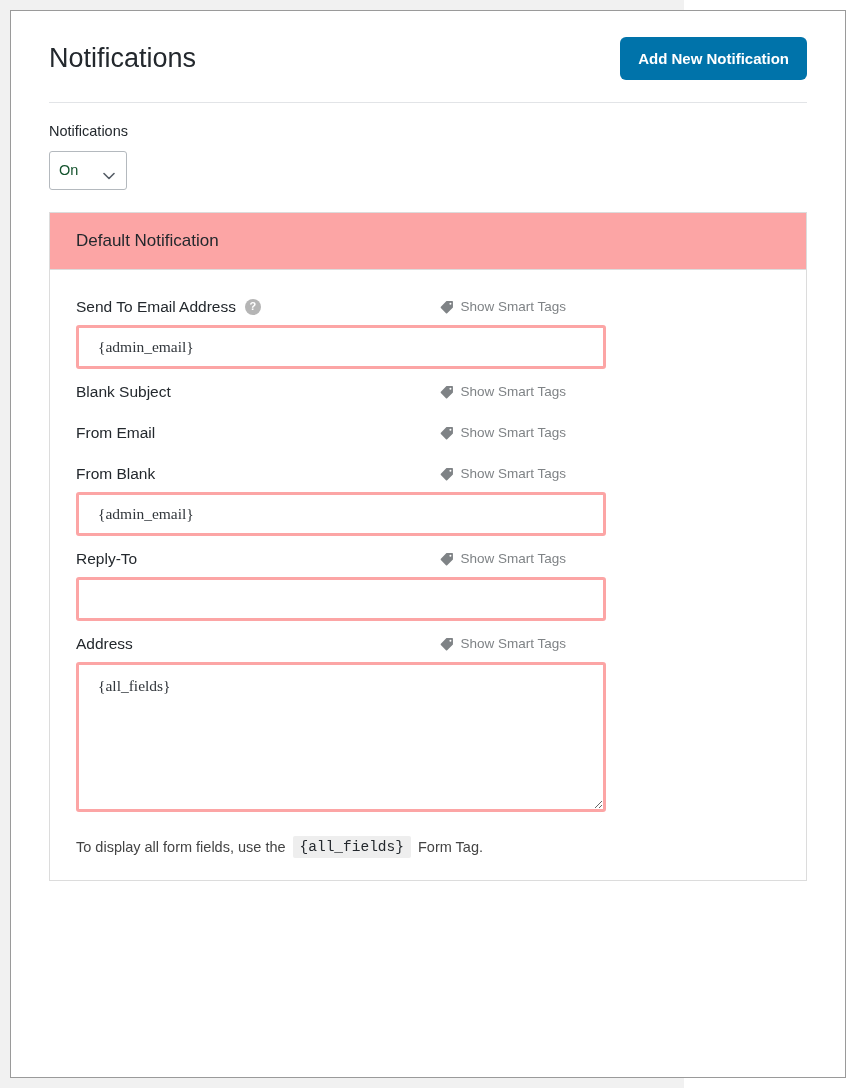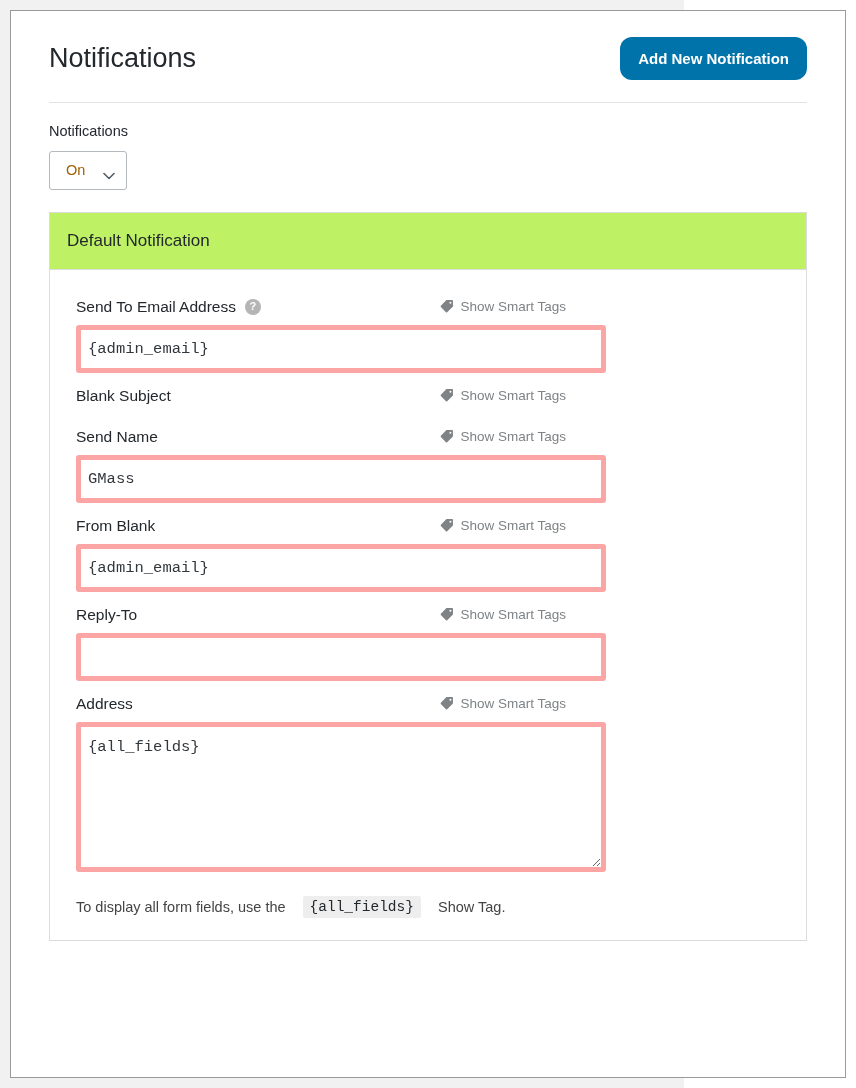--- a/index.html
+++ b/index.html
@@ -43,21 +43,21 @@
     font-size: 27px;
     font-weight: 400;
     color: #23282d;
     line-height: 1.2;
     margin: 0;
   }
   .btn-primary {
     background: #0073aa;
     color: #ffffff;
     border: none;
-    border-radius: 12px;
+    border-radius: 6px;
     font-family: "Liberation Sans", sans-serif;
     font-size: 15px;
     font-weight: bold;
     padding: 14px 18px;
     cursor: pointer;
     line-height: 1;
   }
   
   .field-block {
     padding-top: 20px;
@@ -73,22 +73,22 @@
     display: inline-block;
   }
   select.toggle-select {
     -webkit-appearance: none;
     appearance: none;
     background: #ffffff;
     border: 1px solid #b4b9be;
     border-radius: 3px;
     font-family: "Liberation Sans", sans-serif;
     font-size: 14.5px;
-    color: #a16207;
-    padding: 9px 36px 9px 16px;
+    color: #14532d;
+    padding: 9px 36px 9px 9px;
     line-height: 1.3;
     cursor: pointer;
     min-width: 78px;
   }
   .select-caret {
     position: absolute;
     right: 12px;
     top: 50%;
     transform: translateY(-50%);
     pointer-events: none;
@@ -97,23 +97,23 @@
     display: block;
   }
   
   .notif-card {
     margin-top: 22px;
     margin-bottom: 26px;
     border: 1px solid #dcdcdc;
     background: #ffffff;
   }
   .notif-card-head {
-    background: #bef264;
+    background: #fca5a5;
     border-bottom: 1px solid #dcdcdc;
-    padding: 18px 17px;
+    padding: 18px 26px;
   }
   .notif-card-title {
     font-size: 17px;
     color: #23282d;
     margin: 0;
     font-weight: 400;
   }
   .notif-card-body {
     padding: 14px 26px 22px 26px;
   }
@@ -144,53 +144,53 @@
     border-radius: 50%;
     background: #b5b5b5;
     color: #ffffff;
     font-size: 11px;
     font-weight: bold;
     line-height: 1;
     font-family: "Liberation Sans", sans-serif;
   }
   .smart-tags {
     display: flex;
-    align-items: flex-start;
+    align-items: flex-end;
     gap: 6px;
     color: #7f8386;
     font-size: 13.5px;
     cursor: pointer;
     white-space: nowrap;
   }
   .smart-tags svg { display: block; }
   input.text-input,
   textarea.text-area {
     box-sizing: border-box;
     width: 530px;
-    border: 5px solid #fca5a5;
+    border: 3px solid #fca5a5;
     border-radius: 3px;
     background: #ffffff;
-    font-family: Liberation Mono, monospace;
+    font-family: Liberation Serif, serif;
     font-size: 15.5px;
     color: #32373c;
-    padding: 10px 7px;
+    padding: 10px 19px;
     outline: none;
   }
   textarea.text-area {
     height: 150px;
     resize: vertical;
     line-height: 1.4;
   }
   .hint {
     margin-top: 20px;
     font-size: 14.5px;
     color: #444;
     display: flex;
     align-items: center;
-    gap: 17px;
+    gap: 7px;
     flex-wrap: wrap;
   }
   .code-chip {
     font-family: "Liberation Mono", monospace;
     font-size: 14.5px;
     background: #eeeeee;
     padding: 3px 7px;
     border-radius: 2px;
     color: #23282d;
   }
@@ -254,31 +254,30 @@
                 <circle cx="11.9" cy="4.2" r="1.15" fill="#ffffff"></circle>
               </svg>
               <span>Show Smart Tags</span>
             </span>
           </div>
         </div>
 
         <div class="row">
           <div class="row-head">
             <span class="row-label">
-              <span>Send Name</span>
-            </span>
-            <span class="smart-tags">
-              <svg viewBox="0 0 16 16" width="14" height="14" aria-hidden="true">
-                <path d="M7.4 1.2 H14 a0.8 0.8 0 0 1 0.8 0.8 v6.6 L8.2 15 a1 1 0 0 1-1.4 0 L1 9.2 a1 1 0 0 1 0-1.4 Z" fill="#7f8386"></path>
-                <circle cx="11.9" cy="4.2" r="1.15" fill="#ffffff"></circle>
-              </svg>
-              <span>Show Smart Tags</span>
-            </span>
-          </div>
-          <input class="text-input" type="text" value="GMass" style="">
+              <span>From Email</span>
+            </span>
+            <span class="smart-tags">
+              <svg viewBox="0 0 16 16" width="14" height="14" aria-hidden="true">
+                <path d="M7.4 1.2 H14 a0.8 0.8 0 0 1 0.8 0.8 v6.6 L8.2 15 a1 1 0 0 1-1.4 0 L1 9.2 a1 1 0 0 1 0-1.4 Z" fill="#7f8386"></path>
+                <circle cx="11.9" cy="4.2" r="1.15" fill="#ffffff"></circle>
+              </svg>
+              <span>Show Smart Tags</span>
+            </span>
+          </div>
         </div>
 
         <div class="row">
           <div class="row-head">
             <span class="row-label">
               <span>From Blank</span>
             </span>
             <span class="smart-tags">
               <svg viewBox="0 0 16 16" width="14" height="14" aria-hidden="true">
                 <path d="M7.4 1.2 H14 a0.8 0.8 0 0 1 0.8 0.8 v6.6 L8.2 15 a1 1 0 0 1-1.4 0 L1 9.2 a1 1 0 0 1 0-1.4 Z" fill="#7f8386"></path>
@@ -318,20 +317,20 @@
               </svg>
               <span>Show Smart Tags</span>
             </span>
           </div>
           <textarea class="text-area" style="">{all_fields}</textarea>
         </div>
 
         <div class="hint">
           <span>To display all form fields, use the</span>
           <span class="code-chip">{all_fields}</span>
-          <span>Show Tag.</span>
+          <span>Form Tag.</span>
         </div>
 
       </div>
     </div>
 
   </div>
 </div>
 
 </body></html>

